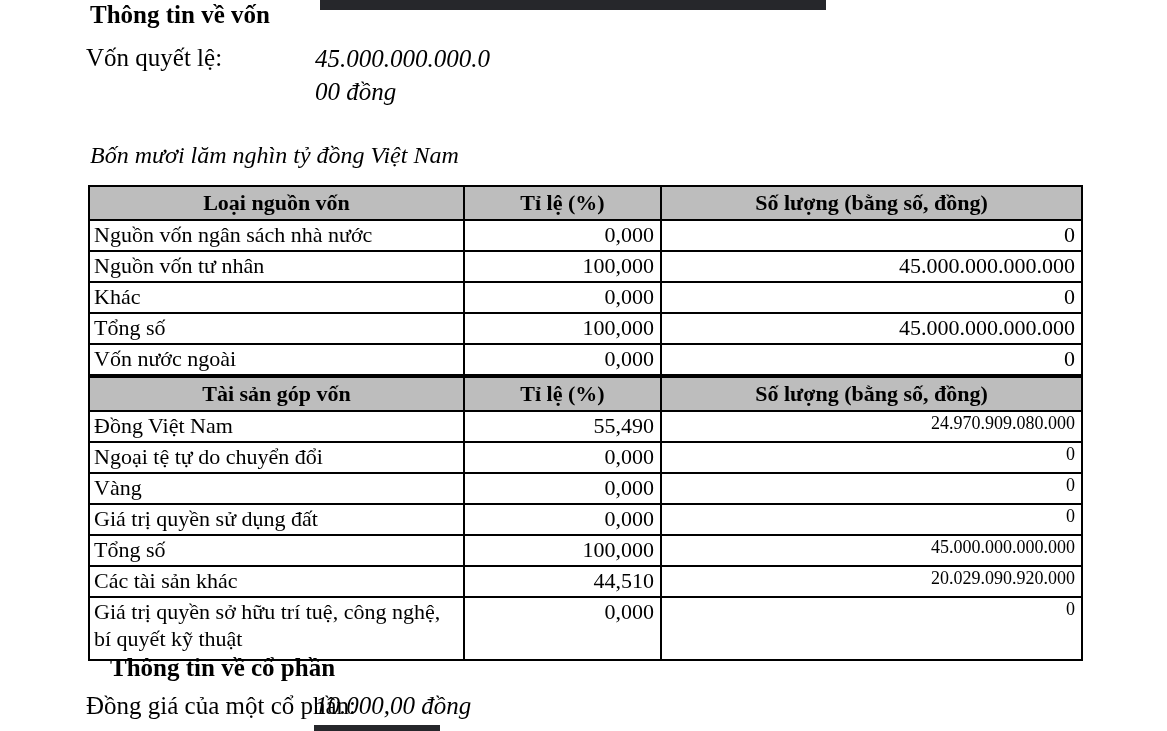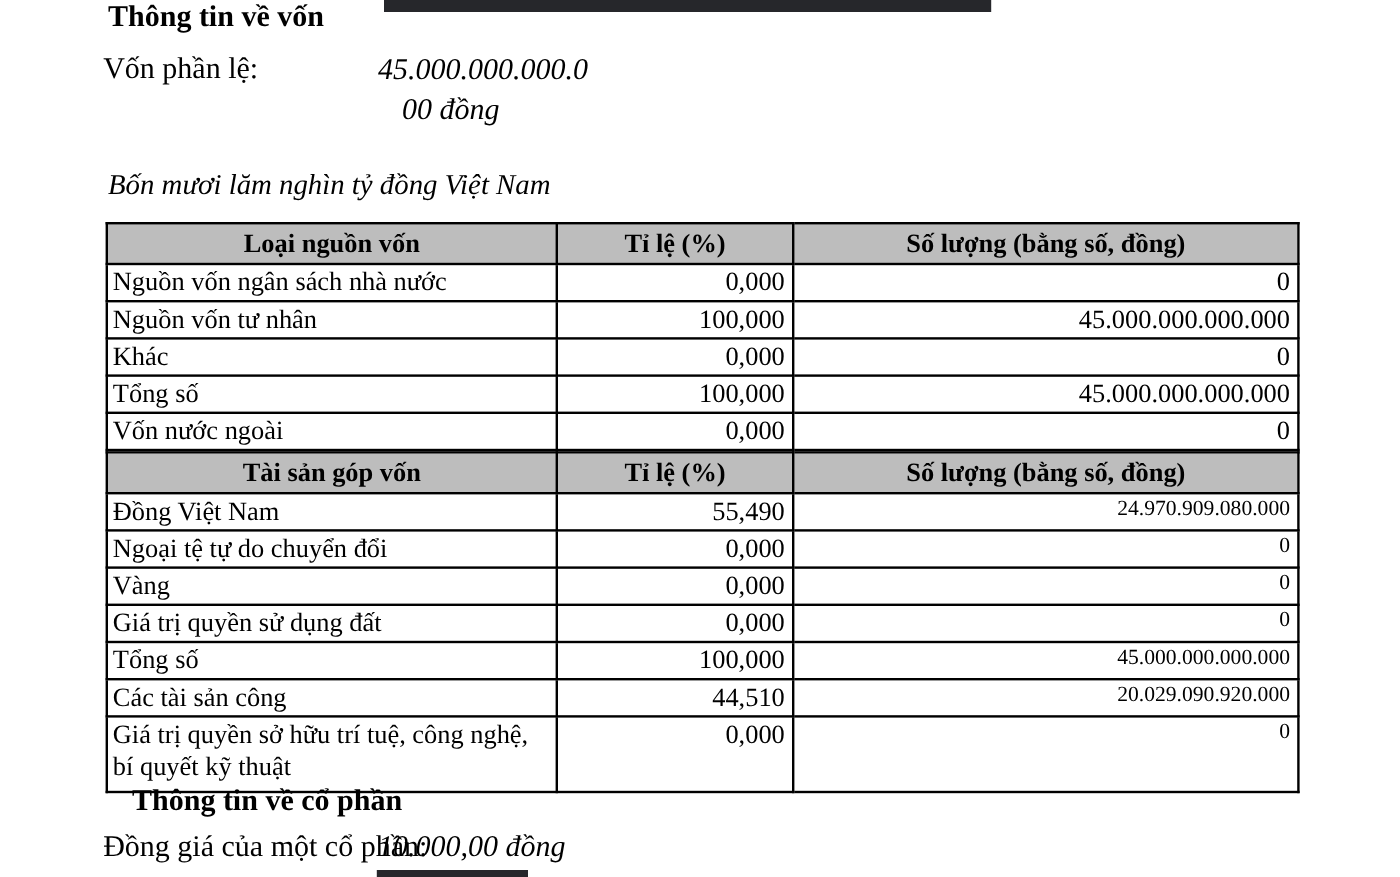--- a/index.html
+++ b/index.html
@@ -48,23 +48,23 @@
   .doc-table tr.tall td     { height: 58px; margin-left: 35px; }
 </style>
 </head>
 <body>
 
 <div class="abs bar-top"></div>
 <div class="abs bar-bottom"></div>
 
 <div class="abs section-title" style="left:90px; top:1px;font-family:Liberation Serif, serif;">Thông tin về vốn</div>
 
-<div class="abs plain-label" style="left:86px; top:44px;">Vốn phần lệ:</div>
+<div class="abs plain-label" style="left:86px; top:44px;">Vốn quyết lệ:</div>
 <div class="abs italic-value" style="left:315px; top:45px;text-align:right;">45.000.000.000.0</div>
-<div class="abs italic-value" style="left:315px; top:78px;margin-left:20px;">00 đồng</div>
+<div class="abs italic-value" style="left:315px; top:78px;">00 đồng</div>
 
 <div class="abs words-line" style="left:90px; top:142px;">Bốn mươi lăm nghìn tỷ đồng Việt Nam</div>
 
 <table class="abs doc-table" style="left:88px; top:185px;">
   <colgroup>
       <col class="c1">
       <col class="c2">
       <col class="c3">
     </colgroup>
   <tbody>
@@ -132,21 +132,21 @@
     <td class="cell-label">Giá trị quyền sử dụng đất</td>
     <td class="cell-ratio">0,000</td>
     <td class="cell-amount small-amt">0</td>
   </tr>
   <tr>
     <td class="cell-label">Tổng số</td>
     <td class="cell-ratio">100,000</td>
     <td class="cell-amount small-amt">45.000.000.000.000</td>
   </tr>
   <tr>
-    <td class="cell-label">Các tài sản công</td>
+    <td class="cell-label">Các tài sản khác</td>
     <td class="cell-ratio">44,510</td>
     <td class="cell-amount small-amt">20.029.090.920.000</td>
   </tr>
   <tr class="tall">
     <td class="cell-label">Giá trị quyền sở hữu trí tuệ, công nghệ, bí quyết kỹ thuật</td>
     <td class="cell-ratio">0,000</td>
     <td class="cell-amount small-amt">0</td>
   </tr>
 </tbody>
   </table>

